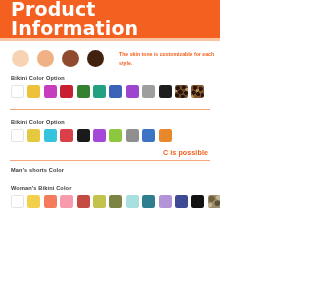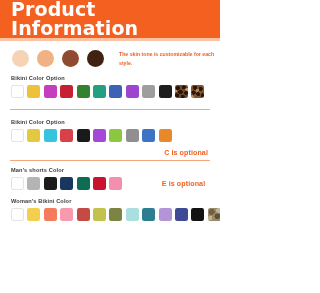--- a/index.html
+++ b/index.html
@@ -203,37 +203,27 @@
       <div class="swatch" style="background:#a548d9"></div>
       <div class="swatch" style="background:#8dc63f"></div>
       <div class="swatch" style="background:#8f8f8f"></div>
       <div class="swatch" style="background:#3c73c4"></div>
       <div class="swatch" style="background:#e8882b"></div>
     </div>
   </div>
 
   <div class="sp-7"></div>
   <div class="annotation-row">
-    <div class="annotation-text">C is optional</div>
+    <div class="annotation-text">C is possible</div>
   </div>
   <div class="rule"></div>
   <div class="sp-6"></div>
 
   <div class="section">
     <div class="section-label">Man's shorts Color</div>
-    <div class="swatch-row">
-      <div class="swatch white"></div>
-      <div class="swatch" style="background:#b4b4b4"></div>
-      <div class="swatch" style="background:#1c1c1c"></div>
-      <div class="swatch" style="background:#17375e"></div>
-      <div class="swatch" style="background:#0e6b54"></div>
-      <div class="swatch" style="background:#c8122e"></div>
-      <div class="swatch" style="background:#f58fb0"></div>
-      <div class="annotation-text" style="margin-left:36px;">E is optional</div>
-    </div>
   </div>
 
   <div class="sp-8"></div>
 
   <div class="section">
     <div class="section-label">Woman's Bikini Color</div>
     <div class="swatch-row">
       <div class="swatch white"></div>
       <div class="swatch" style="background:#f2d04e"></div>
       <div class="swatch" style="background:#f47b5c"></div>

